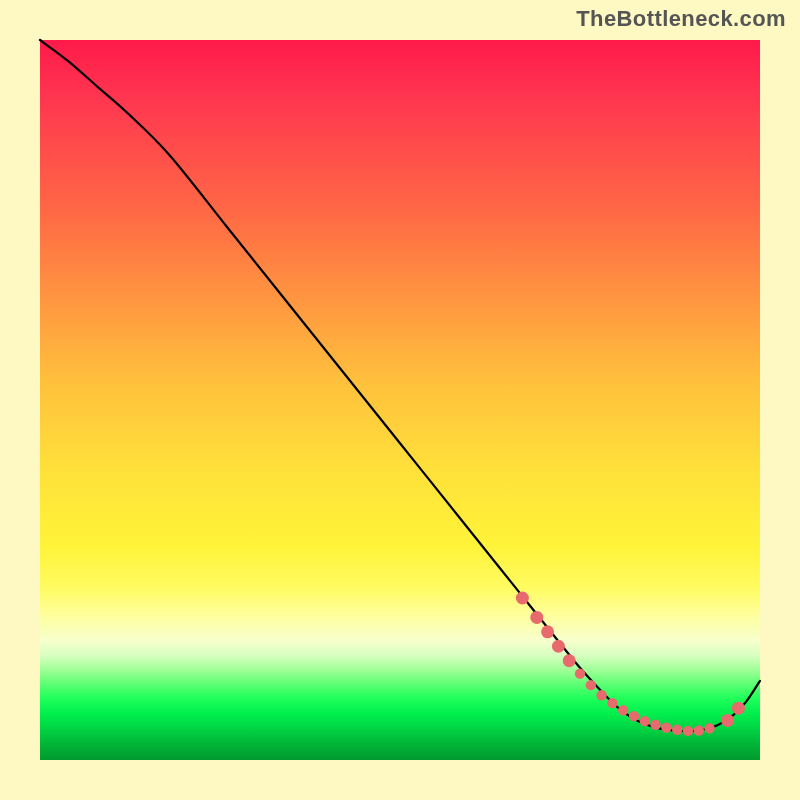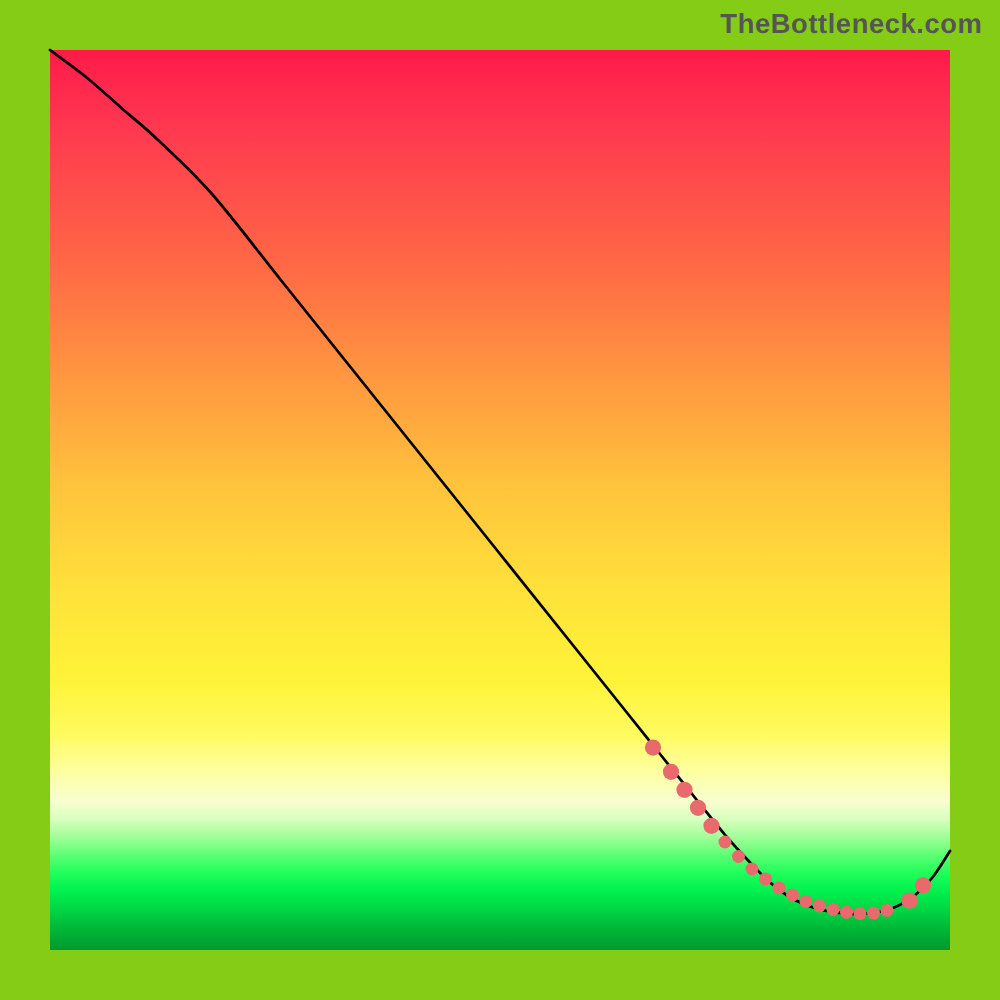--- a/index.html
+++ b/index.html
@@ -8,21 +8,21 @@
     width: 800px;
     height: 800px;
     background: #000;
     overflow: hidden;
     font-family: Arial, Helvetica, sans-serif;
   }
   .frame {
     position: relative;
     width: 800px;
     height: 800px;
-    background: #84cc16;
+    background: #fef9c3;
   }
   .watermark {
     position: absolute;
     top: 6px;
     right: 14px;
     color: #555;
     font-size: 22px;
     font-weight: 600;
     letter-spacing: 0.4px;
     user-select: none;

